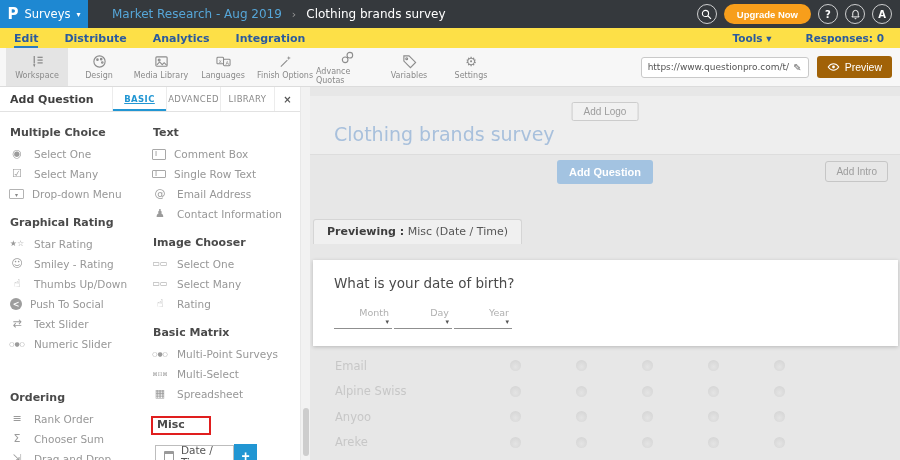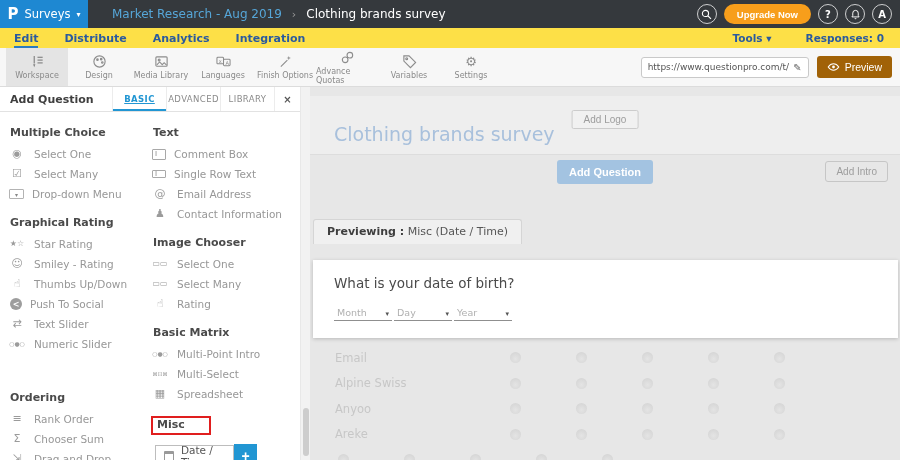--- a/index.html
+++ b/index.html
@@ -90,38 +90,38 @@
   .dt-add { width:23px; height:25px; background:#2196d3; color:#fff; border:none; font-size:14px;
             font-weight:bold; cursor:pointer; line-height:1; }
 
   
   .gutter { width:10px; flex:0 0 10px; background:#f2f2f2; border-left:1px solid #e8e8e8; position:relative; }
   .thumb { position:absolute; left:2px; bottom:4px; width:6px; height:48px; background:#cdcdcd; border-radius:3px; }
 
   
   .main { flex:1; background:#e7e7e7; position:relative; overflow:hidden; }
   .srv-head { margin-top:9px; height:59px; background:#eeeeee; border-bottom:1px solid #dddddd; position:relative; }
-  .add-logo { position:absolute; top:14px; left:50%; transform:translateX(-50%); background:#f1f1f1;
+  .add-logo { position:absolute; top:6px; left:50%; transform:translateX(-50%); background:#f1f1f1;
               border:1px solid #cccccc; border-radius:2px; color:#9d9d9d; font-size:10px; padding:3px 11px; cursor:pointer; }
   .srv-title { position:absolute; left:24px; bottom:9px; font-size:19px; color:#a8c0dc; }
   .srv-actions { height:26px; margin-top:4px; position:relative; display:flex; justify-content:center; align-items:center; }
   .add-q-btn { background:#a3c3e1; border:none; border-radius:3px; color:#fff; font-size:11px; font-weight:bold;
                padding:6px 12px; cursor:pointer; }
   .add-intro-btn { position:absolute; right:12px; top:2px; background:transparent; border:1px solid #c6c6c6;
                    border-radius:3px; color:#9d9d9d; font-size:10px; padding:4px 10px; cursor:pointer; }
   .prev-tab { display:inline-block; margin:34px 0 0 3px; background:#f0f0f0; border:1px solid #d5d5d5;
               border-bottom:none; border-radius:3px 3px 0 0; padding:5px 13px 6px; font-size:11px; color:#555;
               position:relative; z-index:2; }
   .prev-tab b { color:#3e3e3e; }
   .prev-card { background:#fff; margin:16px 2px 0 3px; box-shadow:0 1px 4px rgba(0,0,0,.2); padding:15px 21px 17px;
                position:relative; z-index:1; }
   .prev-q { font-size:13.5px; color:#4a4a4a; }
   .dsel-row { display:flex; margin-top:14px; }
   .dsel { width:58px; border-bottom:1px solid #8f8f8f; display:flex; justify-content:space-between;
-          align-items:flex-end; padding:2px 3px; font-size:9.5px; color:#b0b0b0; margin-right:2px; cursor:pointer; }
+          align-items:flex-end; padding:2px 3px; font-size:9.5px; color:#b0b0b0; margin-right:2px; cursor:pointer;flex-direction:column; }
   .dsel .car { color:#555; font-size:7px; }
   .matrix { margin-top:7px; }
   .mrow { display:flex; align-items:center; height:25.5px; }
   .mlabel { flex:0 0 172px; padding-left:25px; font-size:11.5px; color:#c7c7c7; }
   .mcell { flex:0 0 66px; display:flex; justify-content:center; }
   .mradio { width:11px; height:11px; border-radius:50%; cursor:pointer;
             background:radial-gradient(circle at 50% 62%, #e4e4e4, #d2d2d2); }
 </style>
 </head>
 <body>
@@ -353,21 +353,21 @@
             <span class="qlabel">Select Many</span>
           </div>
           <div class="qitem">
             <span class="qic">☝</span>
             <span class="qlabel">Rating</span>
           </div>
 
           <div class="qsec-title">Basic Matrix</div>
           <div class="qitem">
             <span class="qic tiny">○●○</span>
-            <span class="qlabel">Multi-Point Intro</span>
+            <span class="qlabel">Multi-Point Surveys</span>
           </div>
           <div class="qitem">
             <span class="qic tiny">⊠⊡⊠</span>
             <span class="qlabel">Multi-Select</span>
           </div>
           <div class="qitem">
             <span class="qic">▦</span>
             <span class="qlabel">Spreadsheet</span>
           </div>
 

